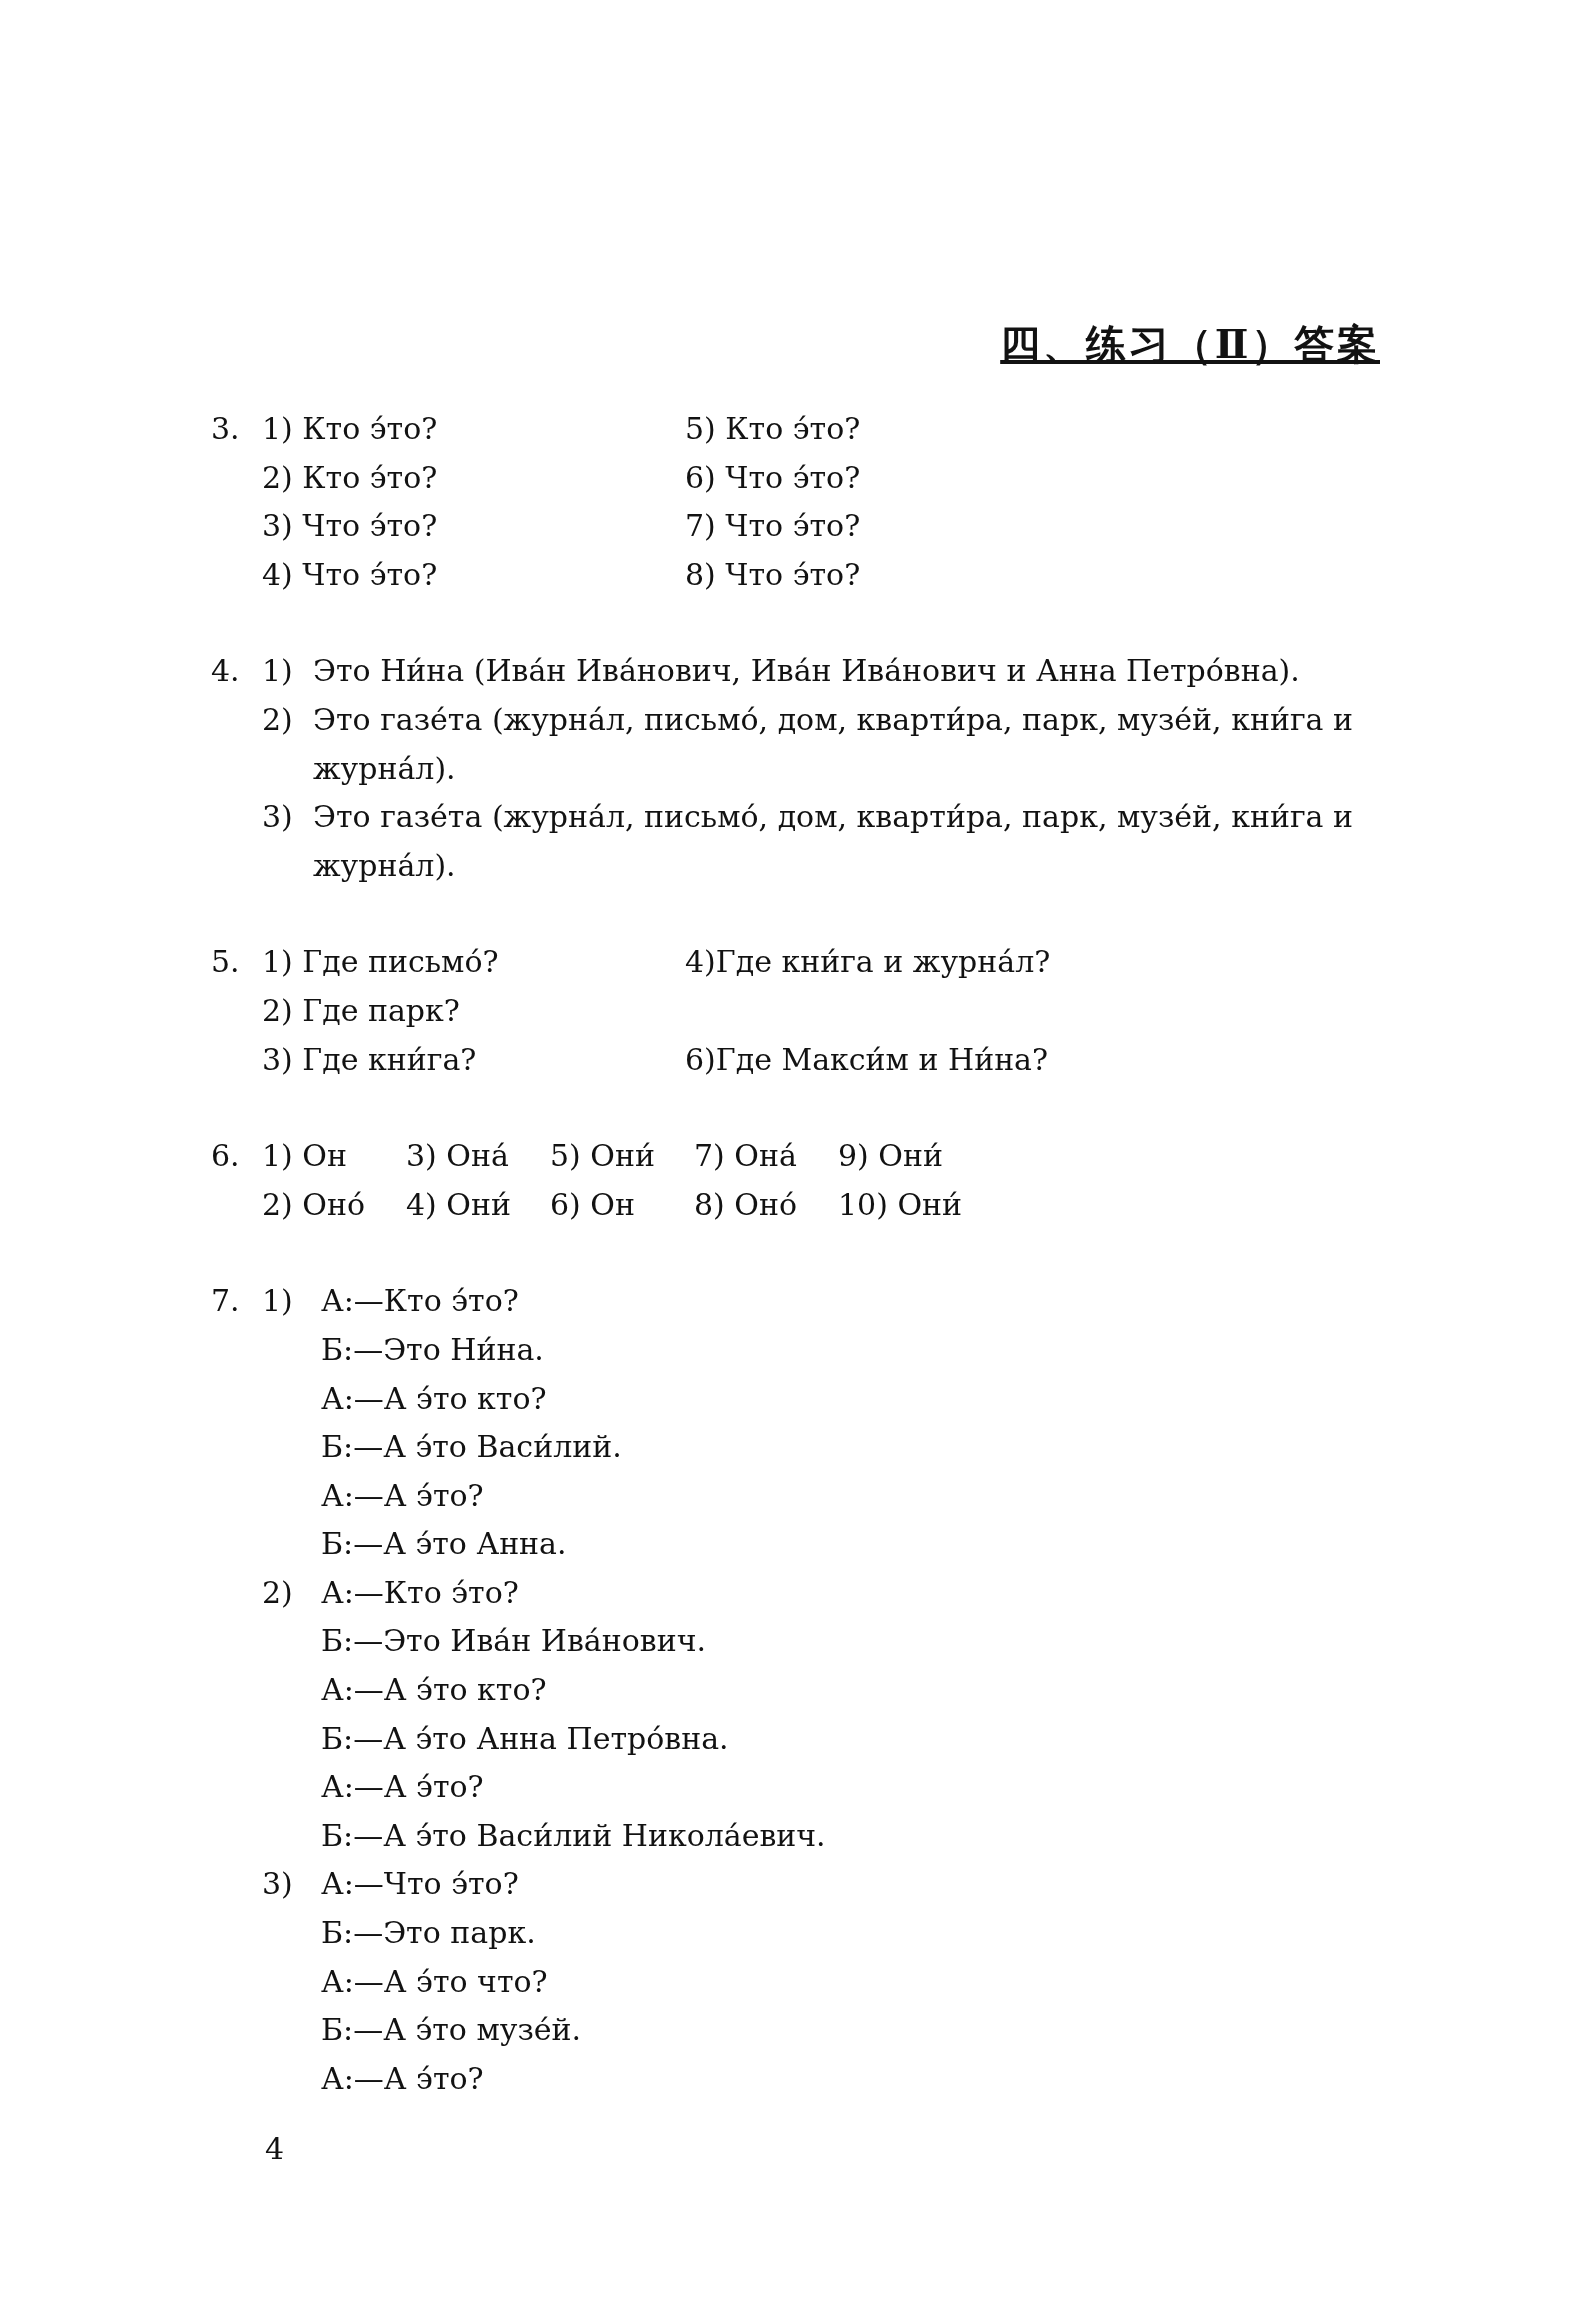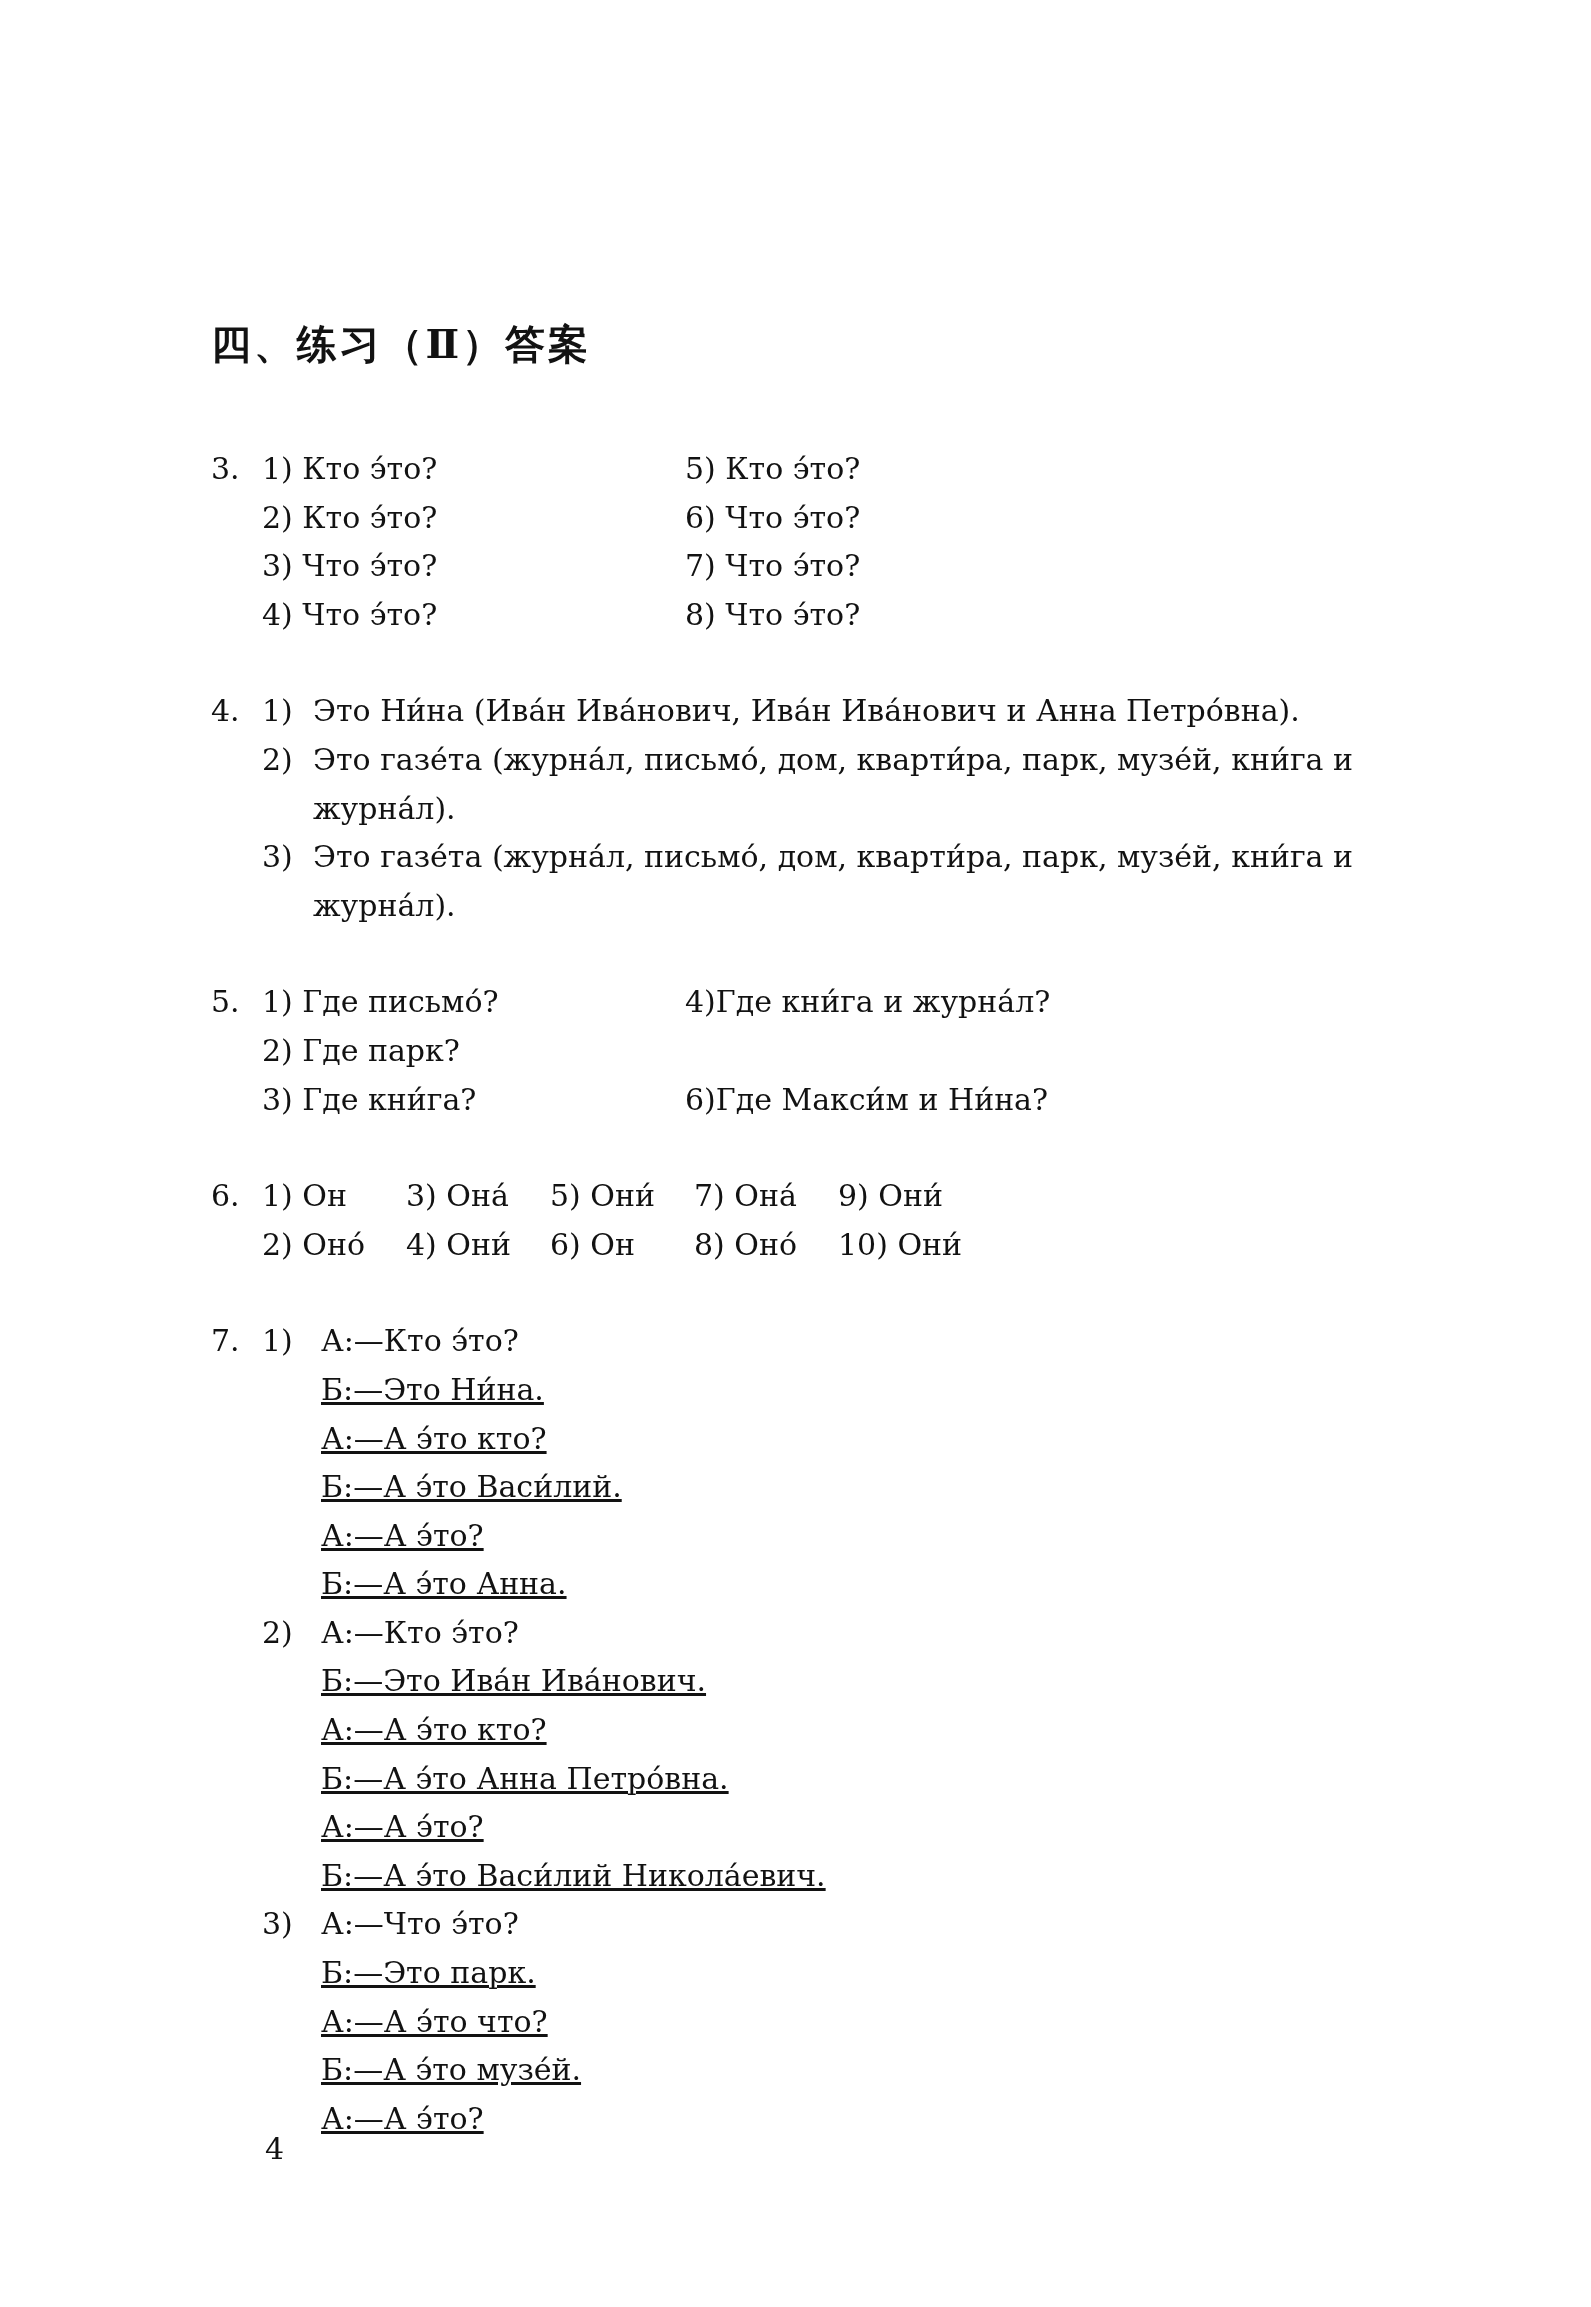--- a/index.html
+++ b/index.html
@@ -11,23 +11,24 @@
     background: #ffffff;
     color: #121212;
     font-family: "DejaVu Serif", "Liberation Serif", serif;
     font-size: 30px;
     padding: 317px 211px 0 211px;
     overflow: hidden;
   }
   .title {
     font-size: 40px;
     font-weight: 700;
-    text-align: left;
+    text-align: right;
     letter-spacing: 2.9px;
-    margin-bottom: 73px;
+    margin-bottom: 33px;
+    text-decoration: underline;
   }
   .exercise {
     display: flex;
     line-height: 1.62;
     margin-bottom: 48px;
   }
   .ex-num { flex: none; width: 51px; }
   .ex-body { flex: 1; min-width: 0; }
 
   
@@ -40,21 +41,21 @@
   .item-num { flex: none; width: 51px; }
   .item-text { flex: 1; min-width: 0; }
 
   
   .seg { display: inline-block; width: 144px; }
   .seg:last-child { width: auto; }
 
   
   .g-first { display: flex; }
   .g-num { flex: none; width: 59px; }
-  .g-rest { padding-left: 59px; text-decoration: underline; }
+  .g-rest { padding-left: 59px; }
 
   .page-number {
     position: absolute;
     left: 265px;
     top: 2131px;
     font-size: 30px;
   }
 </style>
 </head>
 <body>

